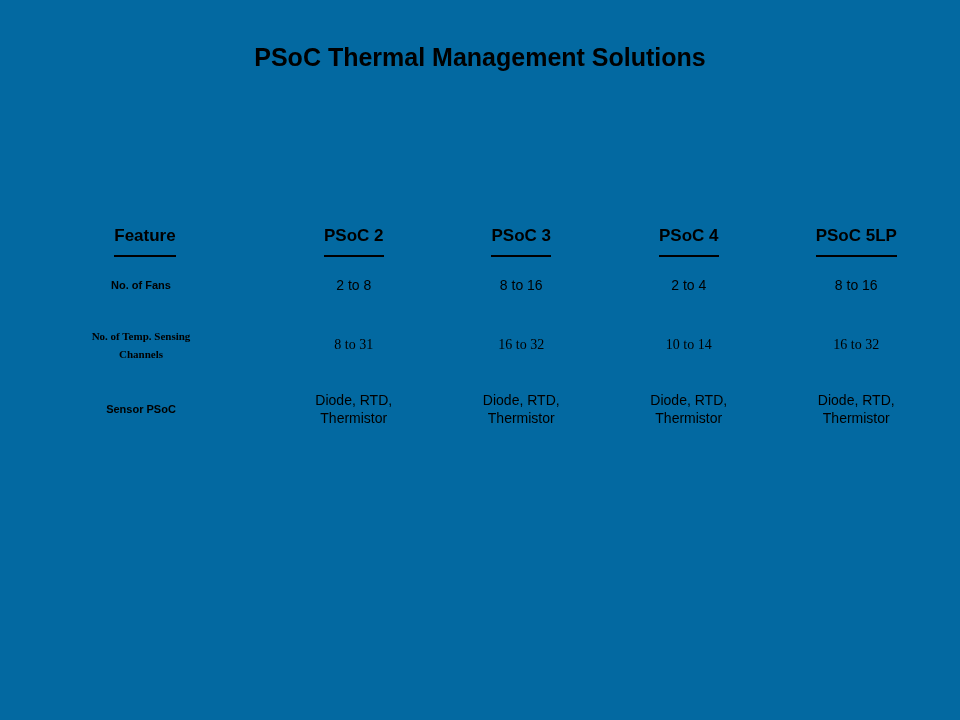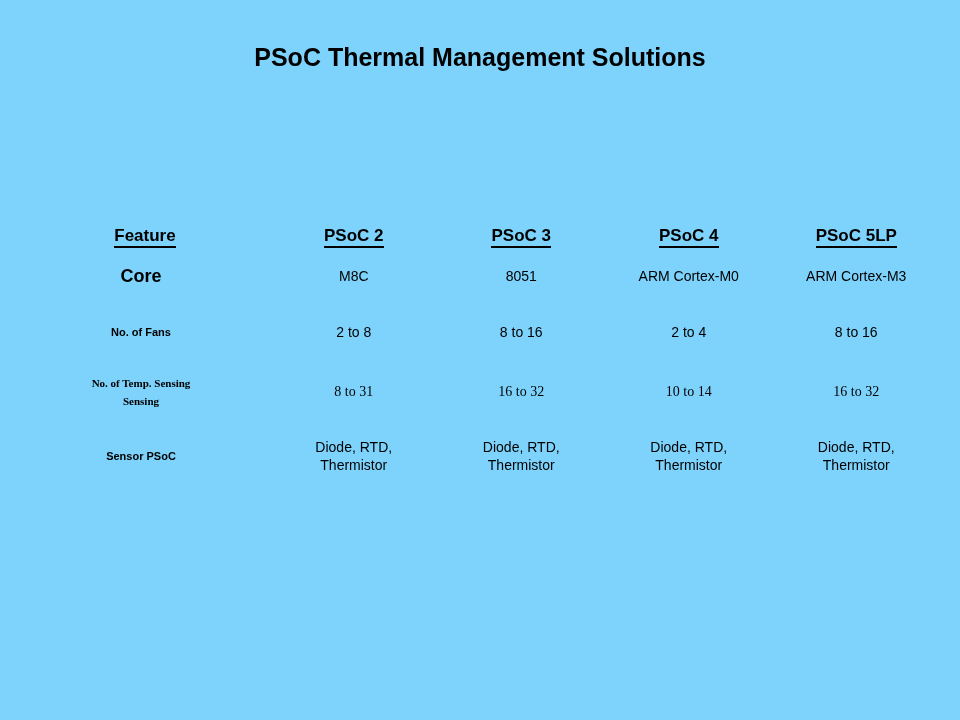--- a/index.html
+++ b/index.html
@@ -13,21 +13,21 @@
     height: 720px;
     overflow: hidden;
     font-family: "Liberation Sans", sans-serif;
     color: #000000;
     position: relative;
   }
 
   .slide {
     position: absolute;
     inset: 0;
-    background: #7dd3fc;
+    background: #0369a1;
   }
 
   .slide-title {
     position: absolute;
     top: 42px;
     left: 0;
     width: 960px;
     text-align: center;
     font-size: 25px;
     font-weight: bold;
@@ -59,21 +59,21 @@
   .header-row th {
     height: 40px;
     text-align: center;
     font-size: 17px;
     font-weight: bold;
     color: #000000;
   }
   .header-row th .hdr-underline {
     display: inline-block;
     border-bottom: 2px solid #000000;
-    padding-bottom: 1px;
+    padding-bottom: 10px;
     line-height: 19px;
     white-space: nowrap;
     margin-top: 30px;
   }
 
   
   .data-row .row-label {
     text-align: center;
     font-size: 11px;
     font-weight: bold;
@@ -137,40 +137,33 @@
           <span class="hdr-underline">PSoC 4</span>
         </th>
         <th>
           <span class="hdr-underline">PSoC 5LP</span>
         </th>
       </tr>
     </thead>
 
     <tbody>
 
-      <tr class="data-row row-core">
-        <td class="row-label">Core</td>
-        <td class="cell-value">M8C</td>
-        <td class="cell-value">8051</td>
-        <td class="cell-value">ARM Cortex-M0</td>
-        <td class="cell-value">ARM Cortex-M3</td>
-      </tr>
 
       <tr class="data-row row-fans">
         <td class="row-label">No. of Fans</td>
         <td class="cell-value">2 to 8</td>
         <td class="cell-value">8 to 16</td>
         <td class="cell-value">2 to 4</td>
         <td class="cell-value">8 to 16</td>
       </tr>
 
       <tr class="data-row row-channels">
         <td class="row-label">
           <span class="wrap-2 nowrap">No. of Temp. Sensing</span>
-          <span class="wrap-2">Sensing</span>
+          <span class="wrap-2">Channels</span>
         </td>
         <td class="cell-value">8 to 31</td>
         <td class="cell-value">16 to 32</td>
         <td class="cell-value">10 to 14</td>
         <td class="cell-value">16 to 32</td>
       </tr>
 
       <tr class="data-row row-sensors">
         <td class="row-label">Sensor PSoC</td>
         <td class="cell-value">

